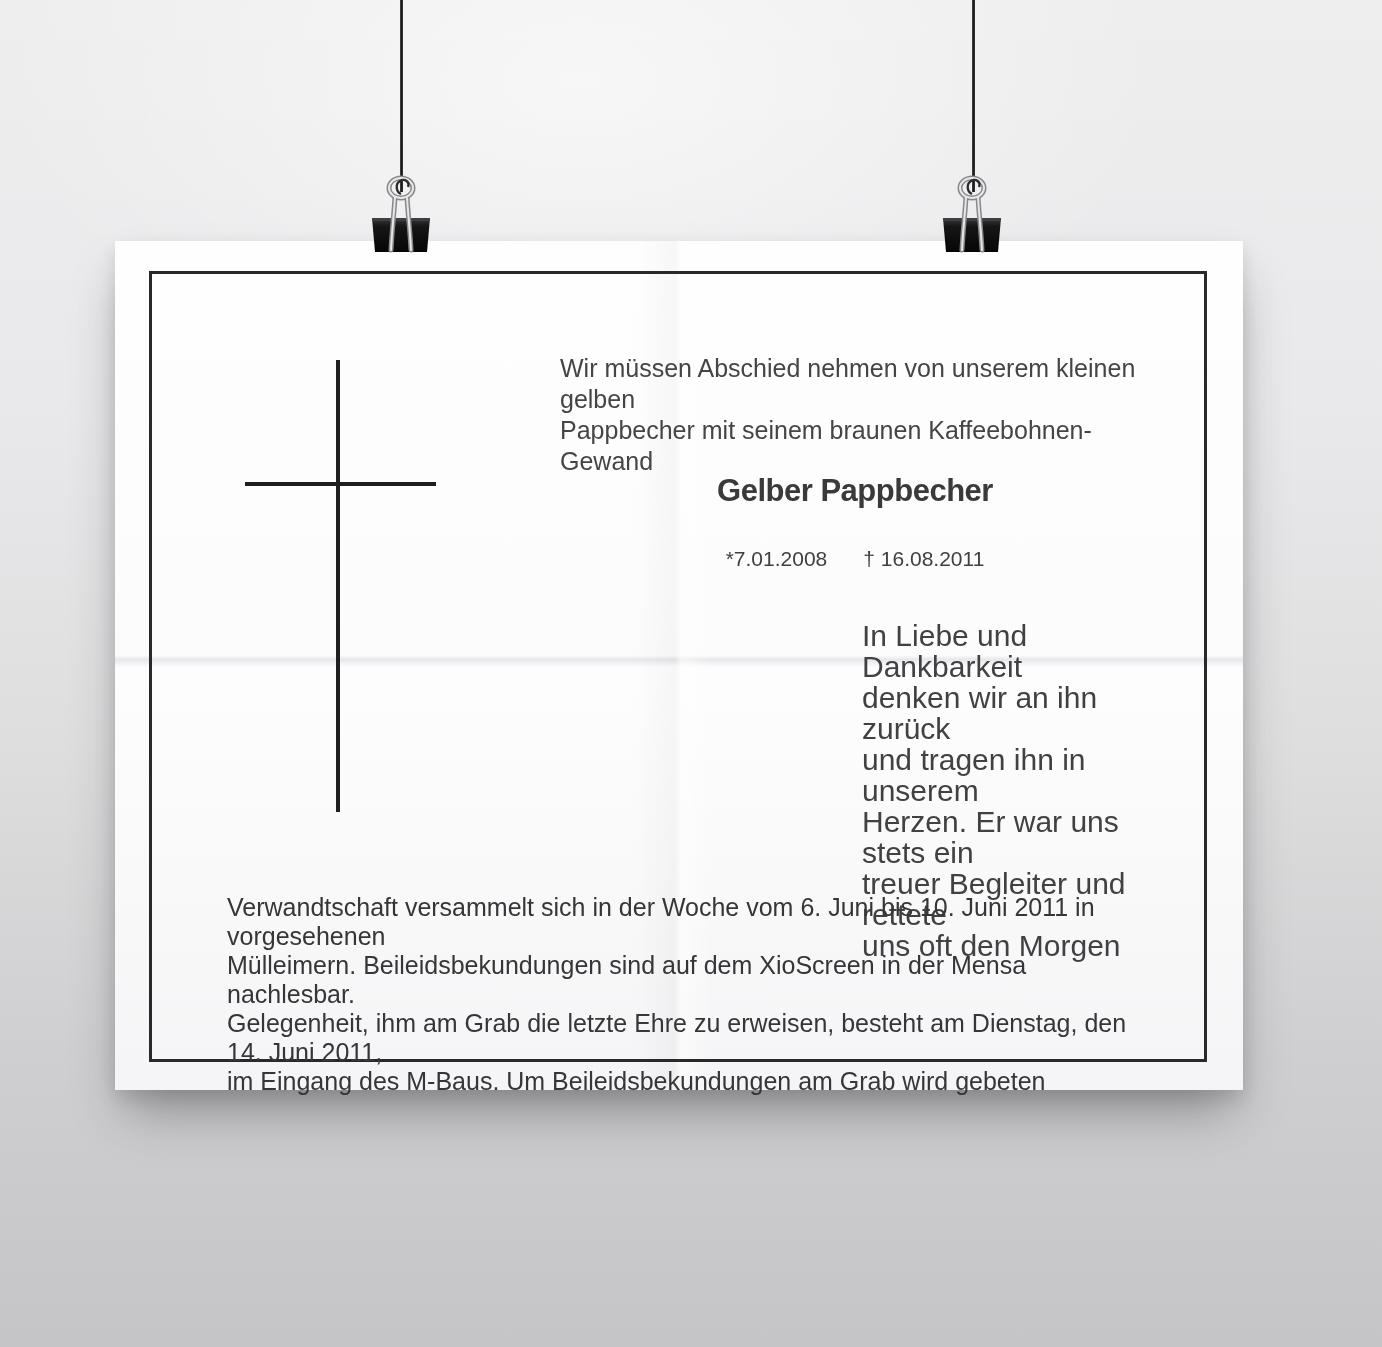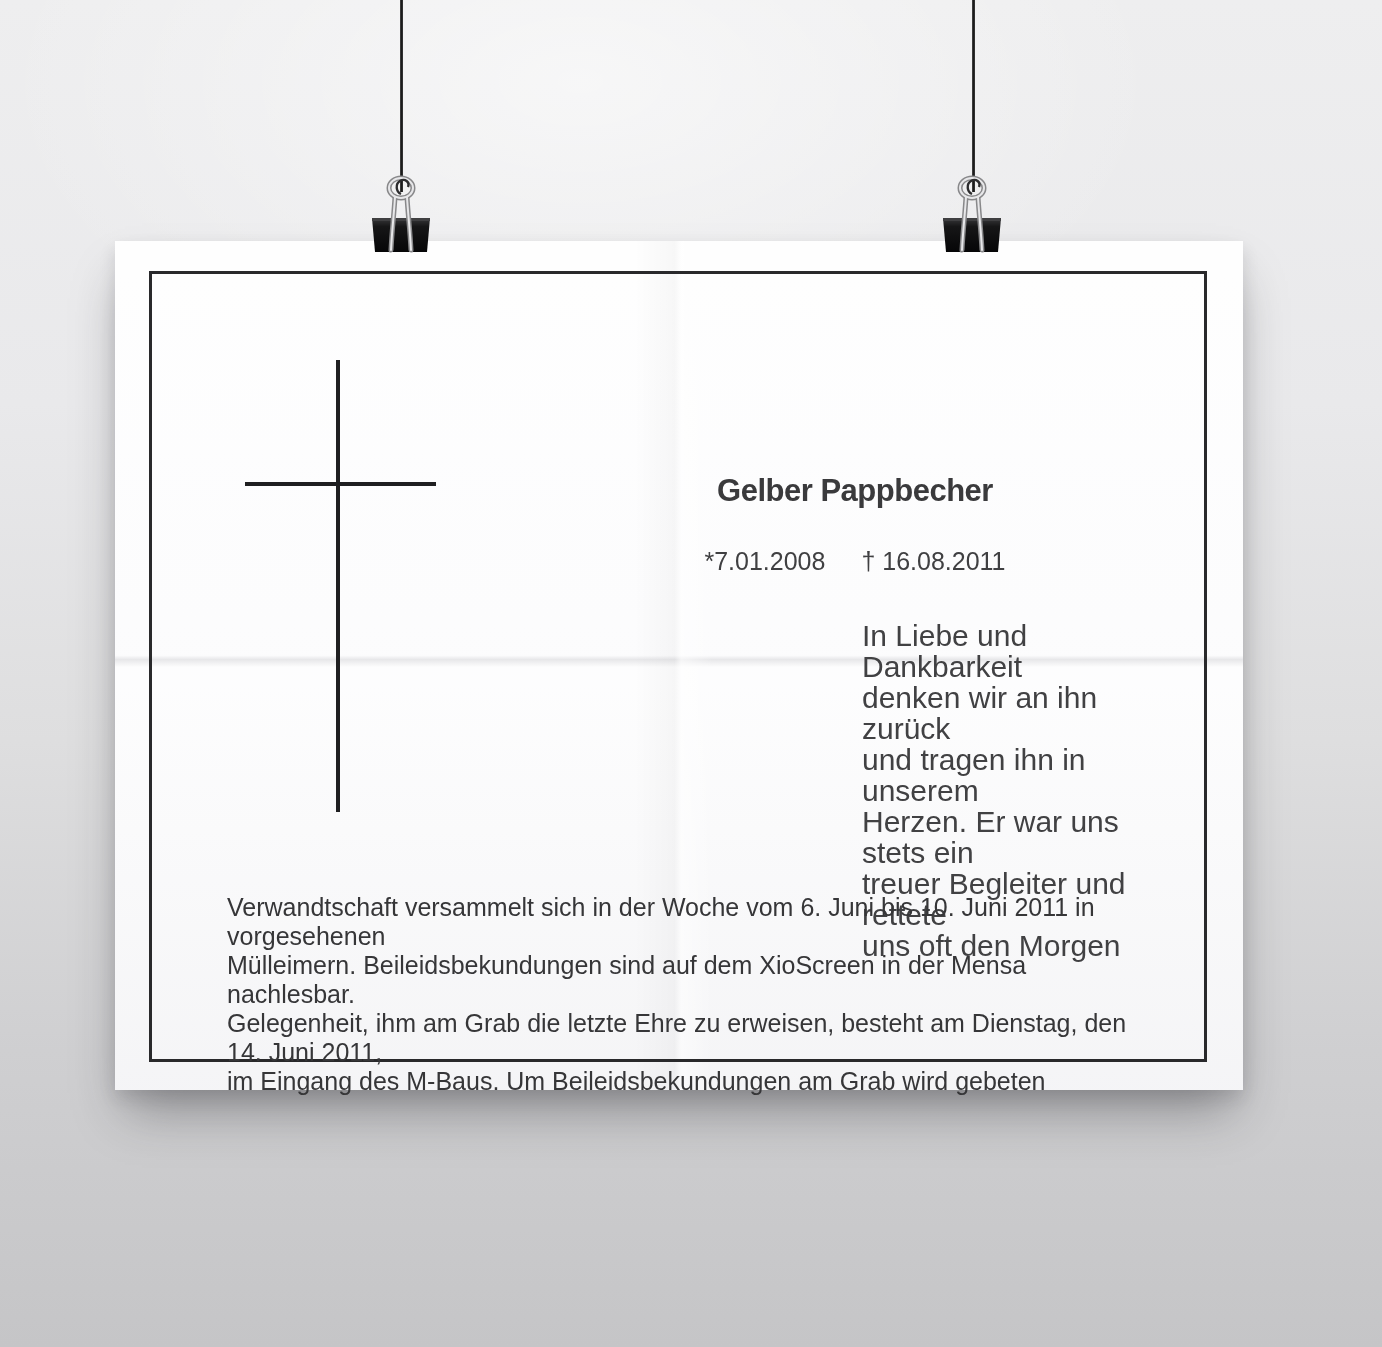--- a/index.html
+++ b/index.html
@@ -55,21 +55,21 @@
     font-size:25px;line-height:31px;white-space:pre-line;color:#454547;
   }
   .title{
     position:absolute;left:415px;top:232px;width:650px;margin:0;
     font-size:31px;font-weight:700;letter-spacing:-0.5px;
     text-align:center;color:#3a3a3c;
   }
   .dates{
     position:absolute;left:415px;top:306px;width:650px;
     display:flex;justify-content:center;gap:36px;
-    font-size:25px;color:#404042;
+    font-size:21px;color:#404042;
   }
   .tribute{
     position:absolute;left:747px;top:379px;width:295px;margin:0;
     font-size:30px;line-height:31px;white-space:pre-line;color:#414143;
   }
   .announcement{
     position:absolute;left:112px;top:652px;width:920px;margin:0;
     font-size:25px;line-height:29px;white-space:pre-line;color:#363638;
   }
 </style>
@@ -121,20 +121,22 @@
   </svg>
 
   <div class="poster">
     <div class="frame"></div>
 
     <div class="cross">
       <div class="cross-v"></div>
       <div class="cross-h"></div>
     </div>
 
+    <p class="intro">Wir müssen Abschied nehmen von unserem kleinen gelben
+Pappbecher mit seinem braunen Kaffeebohnen-Gewand</p>
 
     <h1 class="title">Gelber Pappbecher</h1>
 
     <div class="dates">
       <span>*7.01.2008</span>
       <span>† 16.08.2011</span>
     </div>
 
     <p class="tribute">In Liebe und Dankbarkeit
 denken wir an ihn zurück

